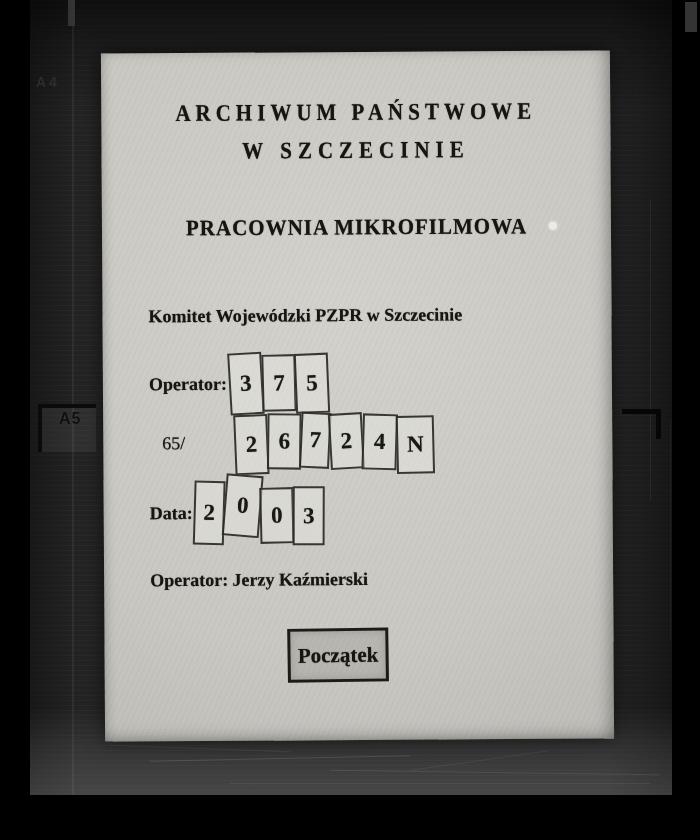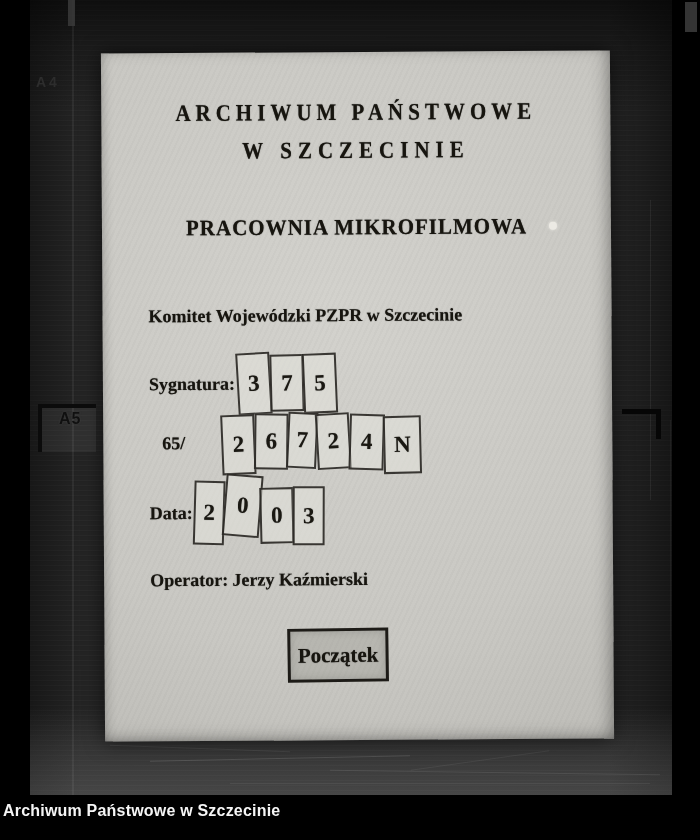--- a/index.html
+++ b/index.html
@@ -65,21 +65,21 @@
     font-weight:bold;font-size:21px;letter-spacing:1px;transform:scaleY(1.05);
     text-shadow:0 0 1px rgba(0,0,0,0.7);}
   .fonds{position:absolute;top:253px;left:46px;font-weight:bold;font-size:18px;
     text-shadow:0 0 1px rgba(0,0,0,0.6);}
 
   .row{position:absolute;display:flex;align-items:center;}
   .row-sig{left:46px;top:300px;height:62px;}
   .row-micro{left:46px;top:360px;height:60px;}
   .row-date{left:46px;top:428px;height:64px;}
   .label{font-weight:bold;font-size:18px;white-space:pre;text-shadow:0 0 1px rgba(0,0,0,0.6);}
-  .prefix{font-weight:bold;font-size:18px;margin-left:13px;margin-right:8px;
+  .prefix{font-weight:normal;font-size:18px;margin-left:13px;margin-right:21px;
     text-shadow:0 0 1px rgba(0,0,0,0.6);}
   .tiles{display:flex;align-items:flex-start;}
   .tile{display:inline-flex;align-items:center;justify-content:center;
     width:30px;height:56px;border:2px solid rgba(28,26,22,0.85);margin-right:-1px;
     background:rgba(228,227,220,0.55);font-weight:bold;font-size:23px;color:#1a1812;
     text-shadow:0 0 1px rgba(0,0,0,0.5);}
   .row-sig .tiles{margin-left:2px;}
   .row-sig .tile:nth-child(1){transform:rotate(-3deg);height:58px;}
   .row-sig .tile:nth-child(2){transform:rotate(-1deg) translateY(2px);height:53px;}
   .row-sig .tile:nth-child(3){transform:rotate(-2deg) translateY(1px);height:56px;}
@@ -129,21 +129,21 @@
 
     <div class="card">
       <div class="speck"></div>
 
       <div class="inst1">ARCHIWUM PAŃSTWOWE</div>
       <div class="inst2">W SZCZECINIE</div>
       <div class="dept">PRACOWNIA MIKROFILMOWA</div>
       <div class="fonds">Komitet Wojewódzki PZPR w Szczecinie</div>
 
       <div class="row row-sig">
-        <span class="label">Sygnatura:</span>
+        <span class="label">Operator:</span>
         <span class="tiles">
             <span class="tile">3</span>
             <span class="tile">7</span>
             <span class="tile">5</span>
           </span>
       </div>
 
       <div class="row row-micro">
         <span class="prefix">65/</span>
         <span class="tiles">
@@ -173,16 +173,13 @@
       </div>
     </div>
   </div>
 
   <div class="mark-a4">A4</div>
   <div class="a5-bracket">
     <span class="a5-label">A5</span>
   </div>
   <div class="right-bracket"></div>
 
-  <div class="footer">
-    <span>Archiwum Państwowe w Szczecinie</span>
-  </div>
 </div>
 
 </body></html>

